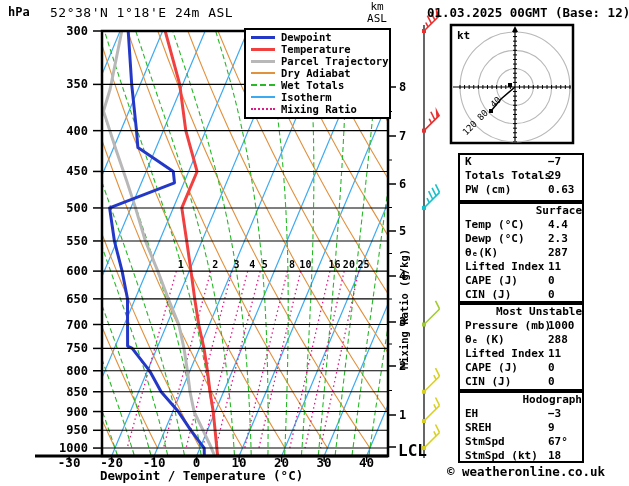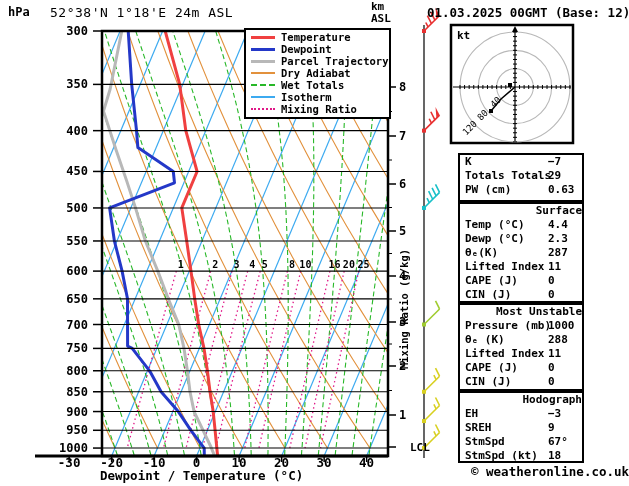--- a/index.html
+++ b/index.html
@@ -4,26 +4,26 @@
 <style>
   html,body{margin:0;padding:0;background:#fff;}
   #stage{position:relative;width:629px;height:486px;background:#fff;overflow:hidden;
          font-family:"DejaVu Sans Mono",monospace;color:#000;}
   #plotsvg{position:absolute;left:0;top:0;}
   svg text{font-family:"DejaVu Sans Mono",monospace;fill:#000;}
   .abs{position:absolute;white-space:nowrap;}
   .ttl{left:50px;top:5px;font-size:13px;font-weight:normal;letter-spacing:.5px;}
   .dt{left:427px;top:5px;font-size:12.5px;font-weight:bold;}
   .hpa{left:8px;top:5px;font-size:12px;font-weight:bold;}
-  .kmasl{left:371px;top:1px;width:34px;text-align:left;font-size:11px;font-weight:bold;line-height:12px;}
+  .kmasl{left:360px;top:1px;width:34px;text-align:center;font-size:11px;font-weight:normal;line-height:12px;}
   .xlab{left:100px;top:468px;width:225px;text-align:left;font-size:12.5px;font-weight:bold;}
   .mixlab{left:327px;top:303px;width:154px;text-align:center;font-size:10.5px;font-weight:bold;
           transform:rotate(-90deg);}
-  .lcl{left:410px;top:441px;font-size:11px;font-weight:bold;}
-  .copy{left:447px;top:464px;font-size:12.5px;font-weight:bold;margin-left:24px;}
+  .lcl{left:398px;top:441px;font-size:16px;font-weight:bold;}
+  .copy{left:447px;top:464px;font-size:12.5px;font-weight:bold;}
   .legend{left:244px;top:28px;width:143px;border:2px solid #000;background:#fff;padding:1px 0 2px 0;}
   .lrow{display:flex;align-items:center;height:12px;padding-left:5px;}
   .lsamp{width:24px;margin-right:6px;flex:none;}
   .llab{font-size:10.5px;font-weight:bold;line-height:12px;}
   .panel{position:absolute;left:458px;width:126px;border:2px solid #000;background:#fff;
          box-sizing:border-box;font-size:11px;font-weight:bold;}
   .trow{height:14px;line-height:14px;position:relative;padding-left:5px;}
   .ptitle{text-align:right;padding-left:0;}
   .tval{position:absolute;left:88px;top:0;}
 </style>
@@ -347,26 +347,26 @@
     <div>km</div>
     <div>ASL</div>
   </div>
   <div class="abs xlab">Dewpoint / Temperature (°C)</div>
   <div class="abs mixlab">Mixing Ratio (g/kg)</div>
   <div class="abs lcl">LCL</div>
   <div class="abs copy">© weatheronline.co.uk</div>
 
   <div class="abs legend" id="legendbox">
       <div class="lrow">
+        <span class="lsamp" style="border-top: 3px solid rgb(36, 56, 200);"></span>
+        <span class="llab">Dewpoint</span>
+      </div>
+      <div class="lrow">
         <span class="lsamp" style="border-top: 3px solid rgb(240, 64, 64);"></span>
         <span class="llab">Temperature</span>
-      </div>
-      <div class="lrow">
-        <span class="lsamp" style="border-top: 3px solid rgb(36, 56, 200);"></span>
-        <span class="llab">Dewpoint</span>
       </div>
       <div class="lrow">
         <span class="lsamp" style="border-top: 3px solid rgb(184, 184, 184);"></span>
         <span class="llab">Parcel Trajectory</span>
       </div>
       <div class="lrow">
         <span class="lsamp" style="border-top: 2px solid rgb(226, 145, 60);"></span>
         <span class="llab">Dry Adiabat</span>
       </div>
       <div class="lrow">

